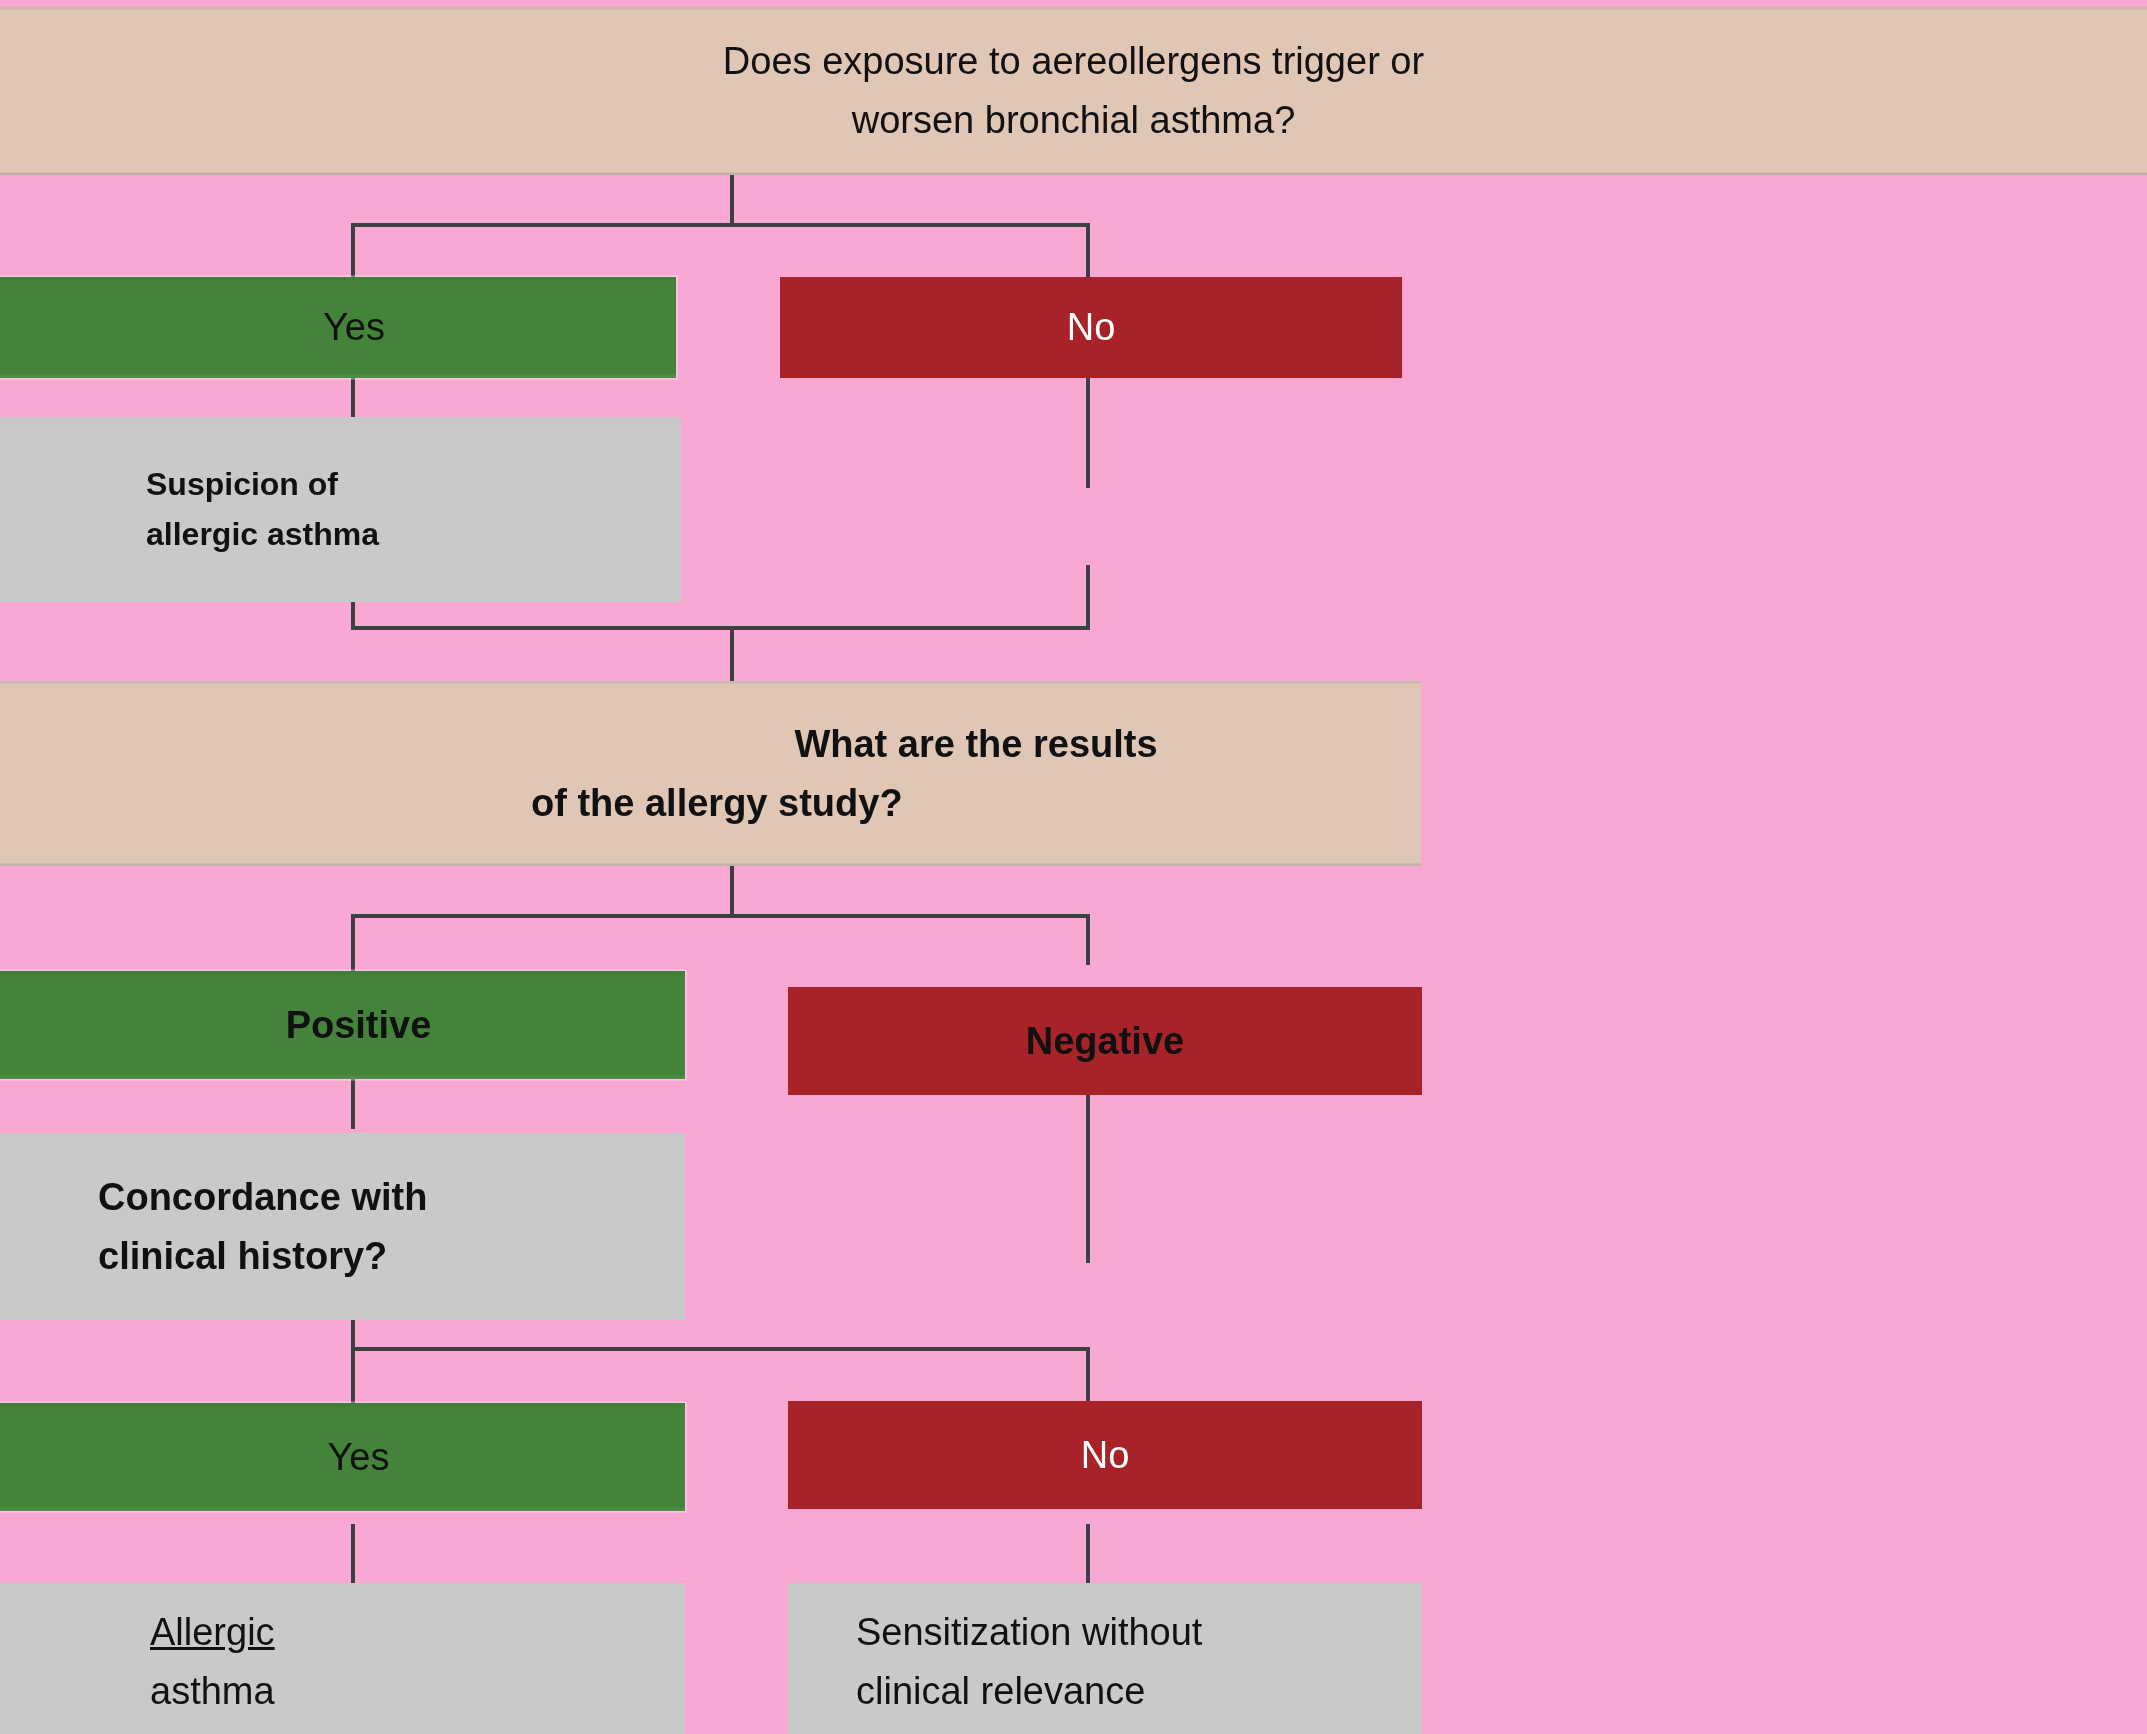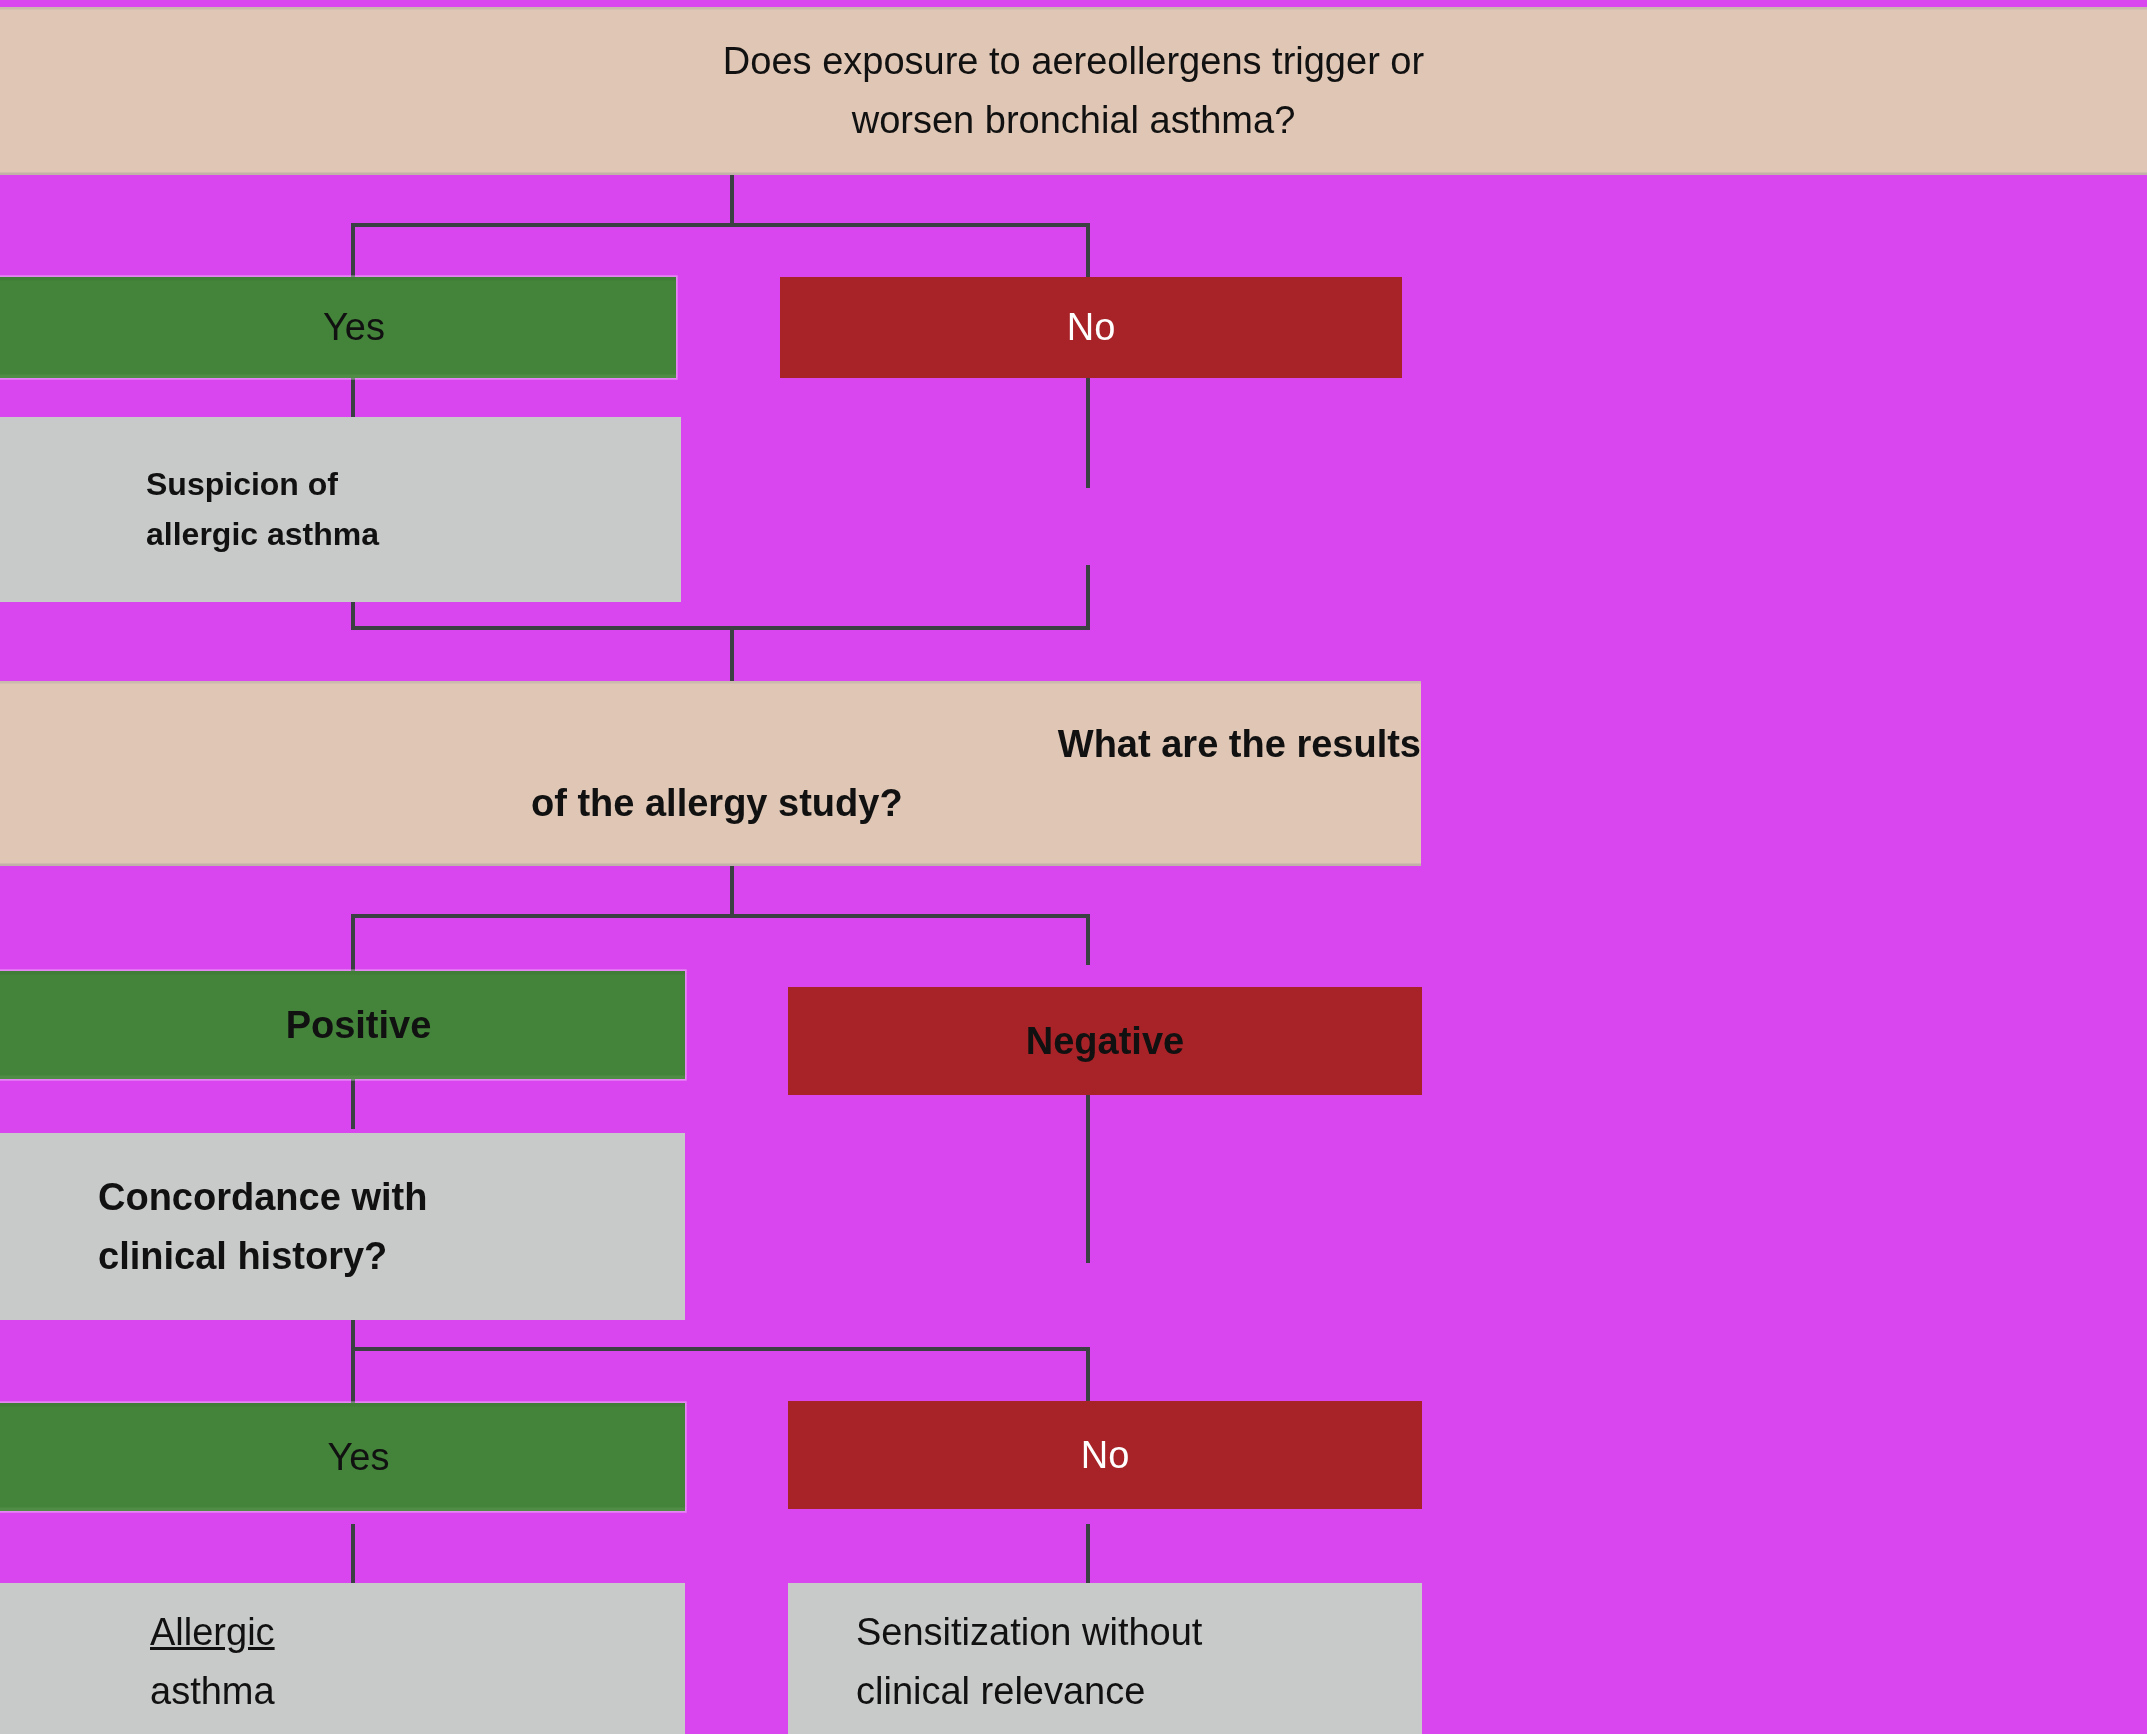--- a/index.html
+++ b/index.html
@@ -7,21 +7,21 @@
     padding: 0;
     background: #ffffff;
   }
   body {
     font-family: "Liberation Sans", sans-serif;
   }
   #canvas {
     position: relative;
     width: 2147px;
     height: 1734px;
-    background: #d946ef;
+    background: #f9a8d4;
     overflow: hidden;
   }
   .node {
     position: absolute;
     box-sizing: border-box;
     display: flex;
     flex-direction: column;
     align-items: center;
     justify-content: center;
     text-align: center;
@@ -112,21 +112,21 @@
   <div class="node theme-red txt-white reg" style="left:780px; top:277px; width:622px; height:101px; font-size:38px;">
     <span>No</span>
   </div>
 
   <div class="node theme-gray txt-black bold" style="left:0px; top:417px; width:681px; height:185px; font-size:32px; align-items:flex-start; padding-left:146px;">
     <span class="line-1" style="text-align:left;">Suspicion of</span>
     <span class="line-2" style="text-align:left;">allergic asthma</span>
   </div>
 
   <div class="node theme-peach txt-black bold" style="left:0px; top:681px; width:1421px; height:185px; font-size:38px; align-items:flex-start; padding-left:531px;">
-    <span class="line-1" style="text-align:right;">What are the results</span>
+    <span class="line-1" style="text-align:center;">What are the results</span>
     <span class="line-2" style="text-align:left;">of the allergy study?</span>
   </div>
 
   <div class="node theme-red txt-black bold" style="left:788px; top:987px; width:634px; height:108px; font-size:38px;">
     <span>Negative</span>
   </div>
   <div class="node theme-green txt-black bold" style="left:0px; top:971px; width:685px; height:108px; font-size:38px;">
     <span>Positive</span>
   </div>
 

